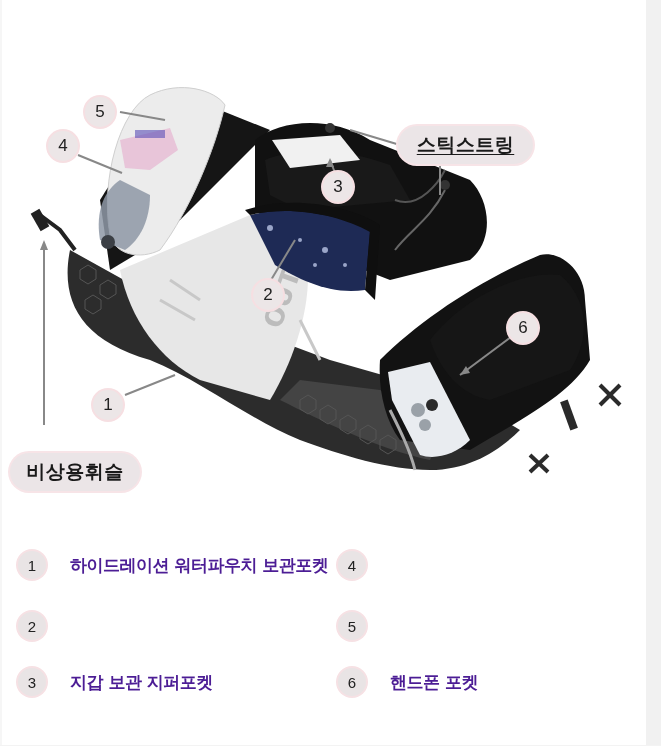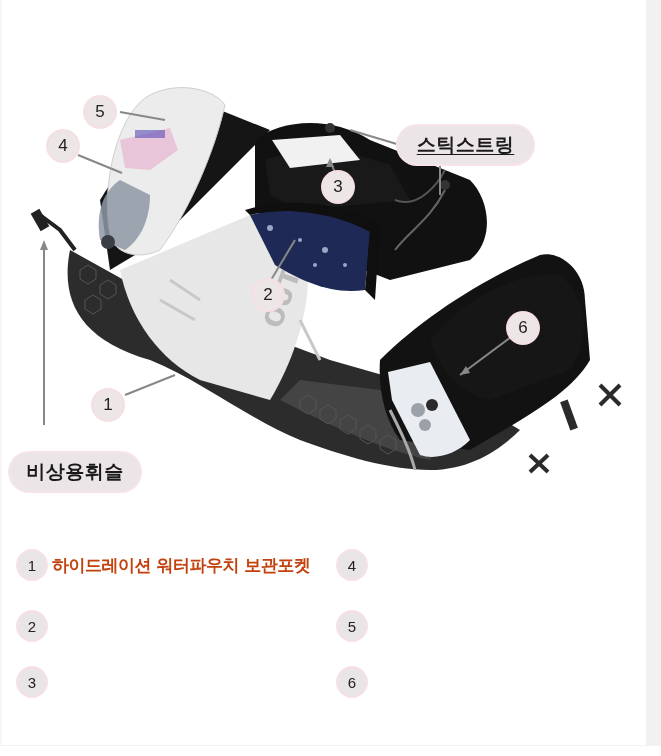--- a/index.html
+++ b/index.html
@@ -39,21 +39,21 @@
       position: absolute; display: flex; align-items: center; height: 34px;
     }
     .legend-num {
       width: 28px; height: 28px; border-radius: 50%;
       background: #e9e4e5; box-shadow: 0 0 0 2px #f6e1e4;
       display: flex; align-items: center; justify-content: center;
       font-family: "Liberation Sans", sans-serif; font-size: 15px; color: #222;
       flex: 0 0 auto;
     }
     .legend-text {
-      margin-left: 6px; font-size: 17px; color: #c2410c; font-weight: bold;
+      margin-left: 24px; font-size: 17px; color: #4c1d95; font-weight: bold;
       font-family: "DejaVu Sans", sans-serif; white-space: nowrap; letter-spacing: -0.5px;
     }
   </style>
 </head>
 <body>
 
 <div class="left-line"></div>
 <div class="right-strip"></div>
 
 <svg class="illustration" viewBox="0 0 661 520" xmlns="http://www.w3.org/2000/svg">
@@ -182,25 +182,27 @@
 <div class="legend">
   <div class="legend-item" style="left:0; top:3px;">
     <div class="legend-num">1</div>
     <div class="legend-text">하이드레이션 워터파우치 보관포켓</div>
   </div>
   <div class="legend-item" style="left:0; top:64px;">
     <div class="legend-num">2</div>
   </div>
   <div class="legend-item" style="left:0; top:120px;">
     <div class="legend-num">3</div>
+    <div class="legend-text">지갑 보관 지퍼포켓</div>
   </div>
   <div class="legend-item" style="left:320px; top:3px;">
     <div class="legend-num">4</div>
   </div>
   <div class="legend-item" style="left:320px; top:64px;">
     <div class="legend-num">5</div>
   </div>
   <div class="legend-item" style="left:320px; top:120px;">
     <div class="legend-num">6</div>
+    <div class="legend-text">핸드폰 포켓</div>
   </div>
 </div>
 
 <div class="bottom-strip"></div>
 
 </body></html>

